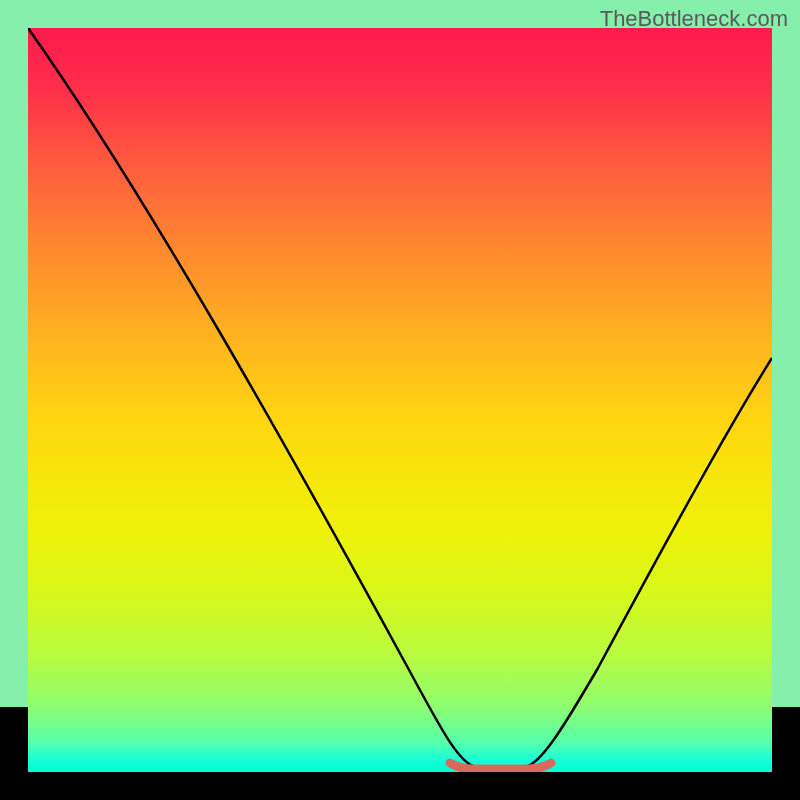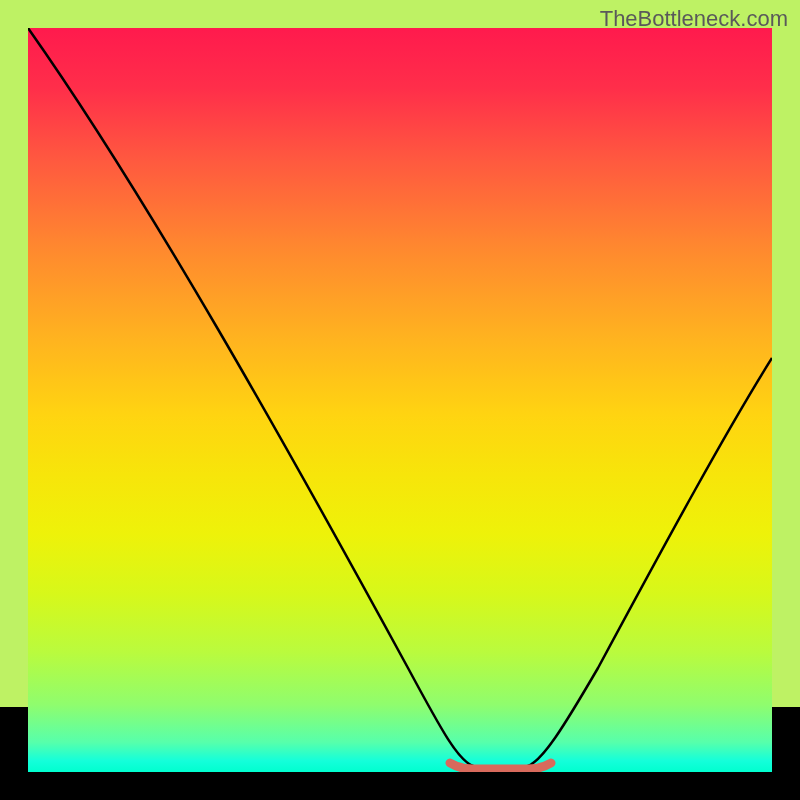--- a/index.html
+++ b/index.html
@@ -8,21 +8,21 @@
     width: 800px;
     height: 800px;
     background: #000;
     overflow: hidden;
     font-family: Arial, Helvetica, sans-serif;
   }
   .container {
     position: relative;
     width: 800px;
     height: 707px;
-    background: #bef264;
+    background: #86efac;
   }
   .watermark {
     position: absolute;
     top: 6px;
     right: 12px;
     color: #5a5a5a;
     font-size: 22px;
     font-weight: 500;
     z-index: 10;
   }

